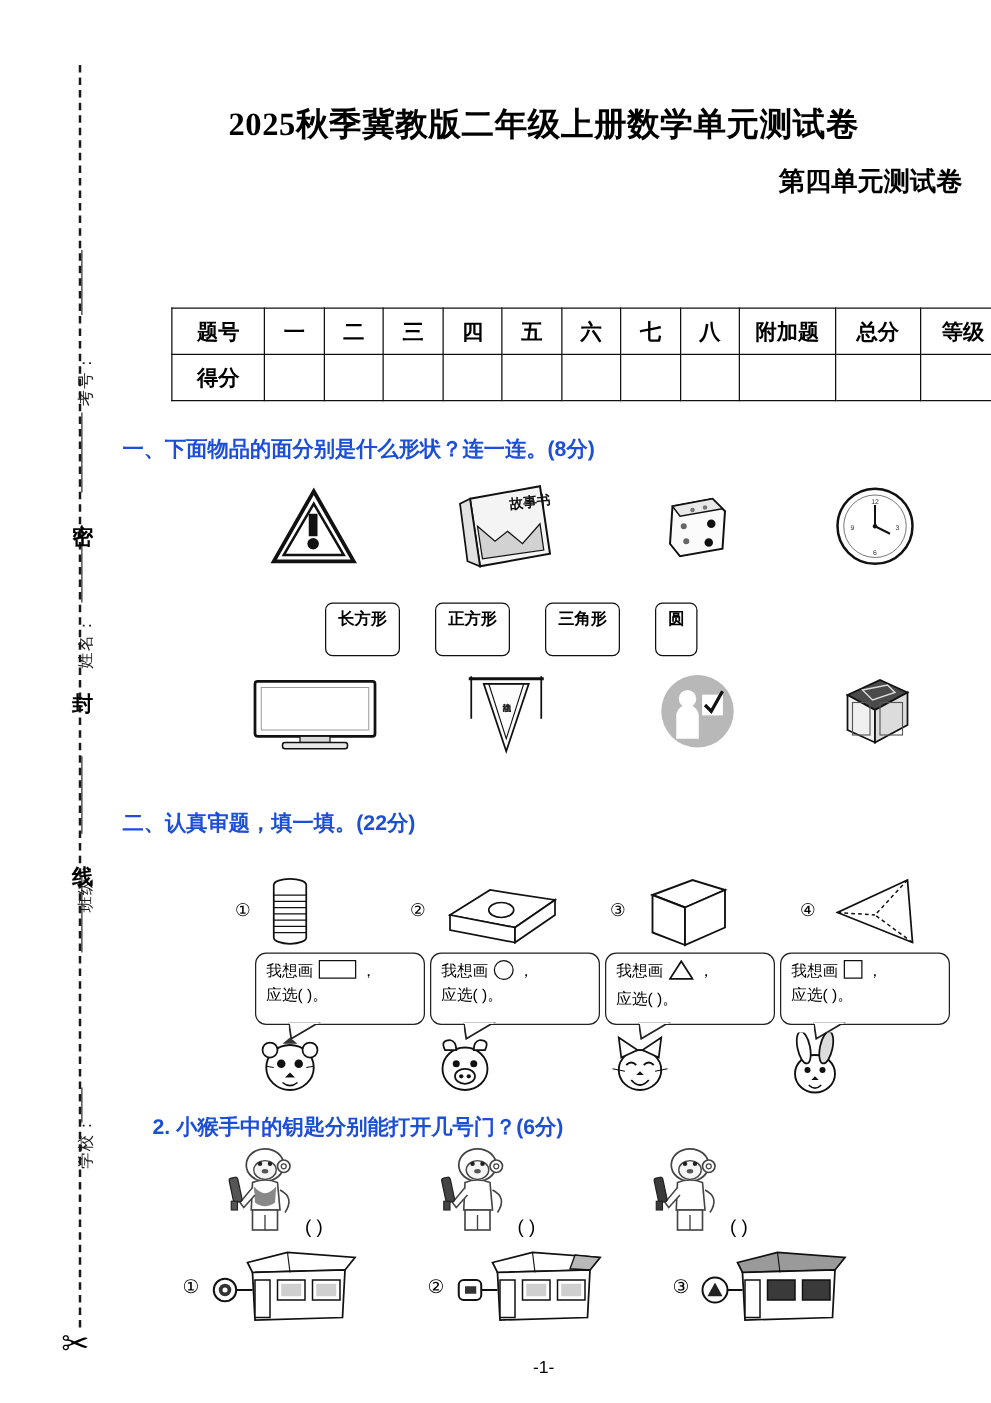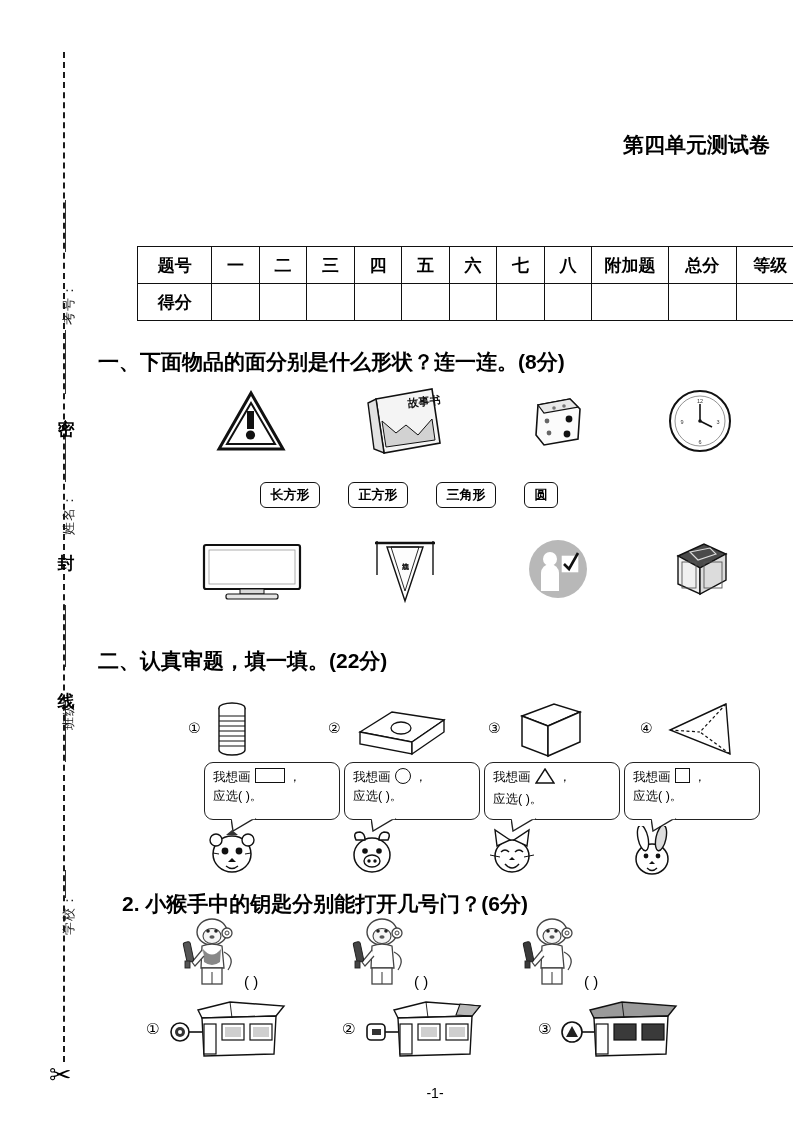--- a/index.html
+++ b/index.html
@@ -90,39 +90,39 @@
     font-family:"Liberation Sans","DejaVu Sans",sans-serif;
     font-weight:bold; font-size:17px; color:#000;
   }
   .score-table td.lbl { width:72px; }
   .score-table td.nar { width:46px; }
   .score-table td.wid { width:74px; }
   .score-table td.mid { width:66px; }
 
   
   .qhead {
-    position:absolute; font-size:21px; font-weight:bold; color:#000000;
+    position:absolute; font-size:17px; font-weight:bold; color:#1d4ed8;
     font-family:"Liberation Sans","DejaVu Sans",sans-serif;
     white-space:nowrap;
     text-align:right;
   }
   .q1head  { left:-2px; top:348px; }
   .q2head  { left:-2px; top:647px; }
   .q2_1    { left:22px;  top:676px; }
   .q2_2    { left:22px;  top:890px; }
 
   
   .obj-row { position:absolute; left:0; width:670px; height:78px; }
   .row1 { top:383px; }
   .row2 { top:533px; }
   .obj { position:absolute; width:110px; height:78px; }
 
   .shape-row { position:absolute; left:0; top:482px; width:670px; height:30px; }
   .shape-tag {
-    position:absolute; height:26px; line-height:24px;
+    position:absolute; height:43px; line-height:24px;
     border:1.4px solid #111; border-radius:6px;
     font-family:"Liberation Sans","DejaVu Sans",sans-serif;
     font-size:13px; font-weight:bold; text-align:center; color:#000;
     background:#fff;
   }
 
   
   .solids { position:absolute; left:0; top:698px; width:670px; height:62px; }
   .solid-item { position:absolute; height:62px; }
   .snum {
@@ -193,20 +193,21 @@
 
   <div class="seal-char c1">密</div>
   <div class="seal-char c2">封</div>
   <div class="seal-char c3">线</div>
 
   <div class="scissors">✂</div>
 </div>
 
 <div class="sheet">
 
+  <div class="title">2025秋季冀教版二年级上册数学单元测试卷</div>
   <div class="subtitle">第四单元测试卷</div>
 
 
   <table class="score-table">
     <tbody>
         <tr>
       <td class="lbl">题号</td>
       <td class="nar">一</td>
       <td class="nar">二</td>
       <td class="nar">三</td>

